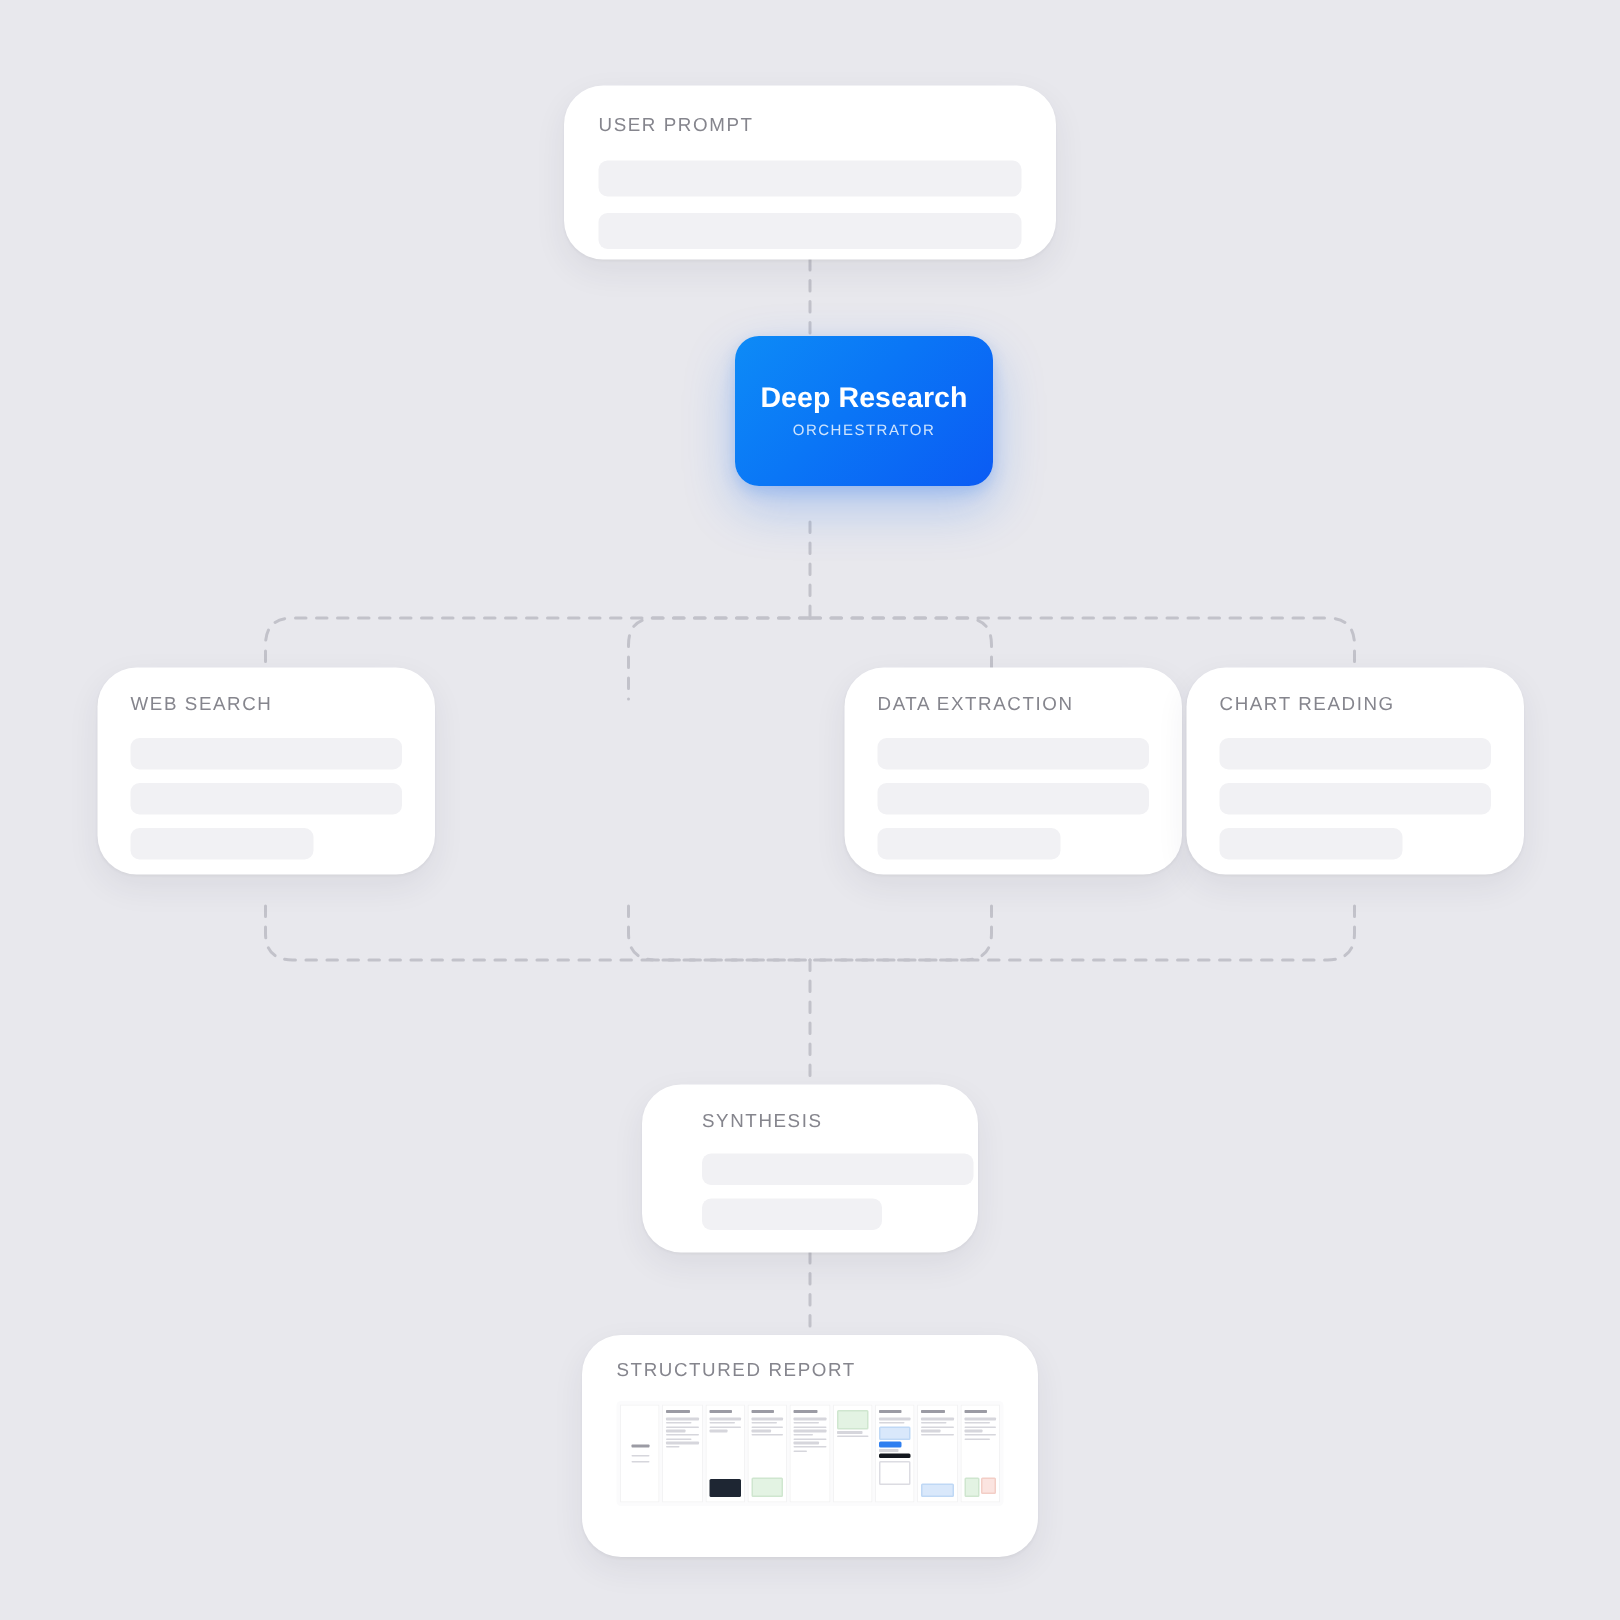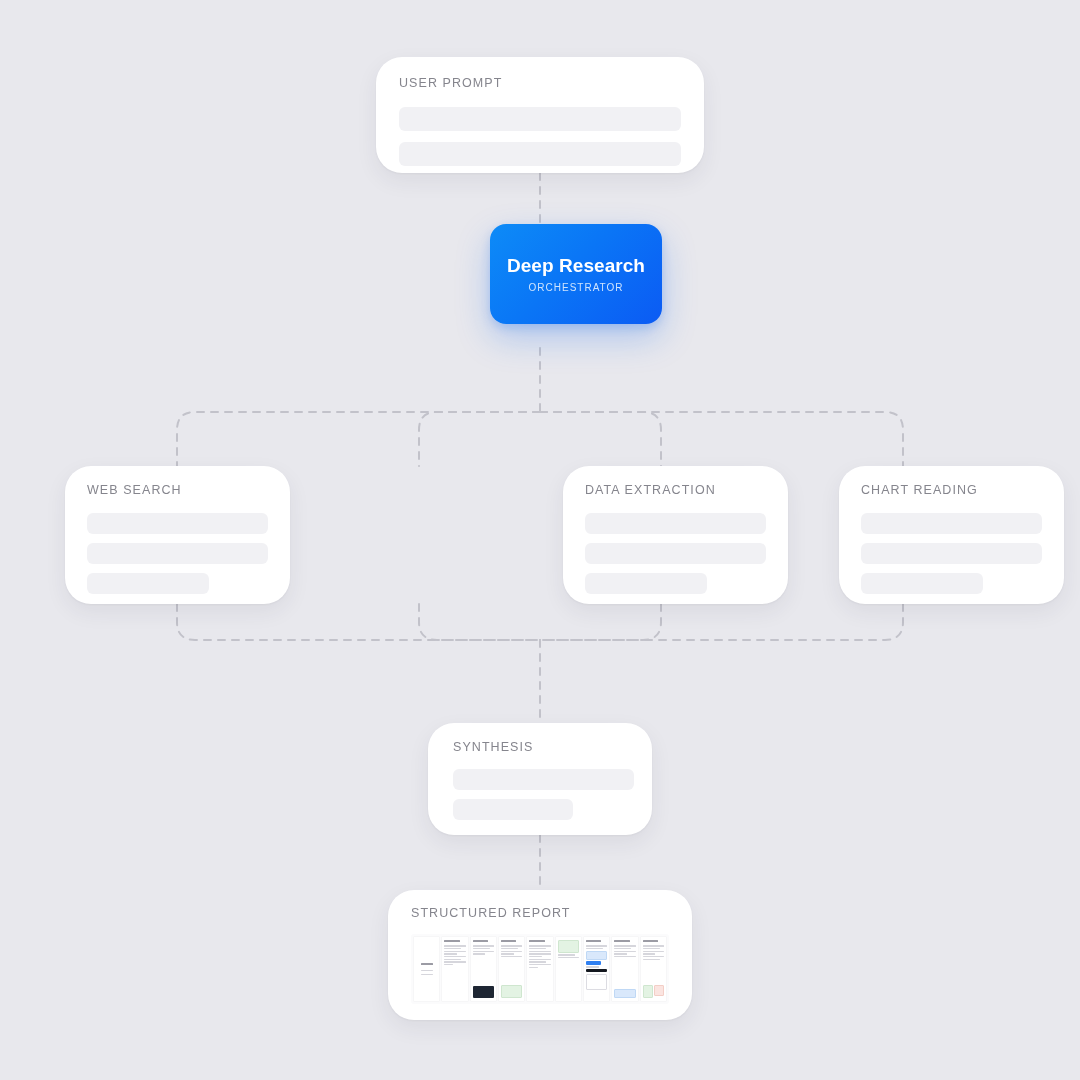--- a/index.html
+++ b/index.html
@@ -95,48 +95,48 @@
   }
   #orchestrator .sub {
     color: #cfe4fd;
     font-size: 10px;
     letter-spacing: .10em;
     text-transform: uppercase;
   }
 
   
   .agent {
-    top: 466px;
+    top: 445px;
     width: 225px;
     height: 138px;
     padding: 17px 21px 0 22px;
   }
   .agent .bars { margin-top: 16px; display: flex; flex-direction: column; gap: 9px; }
   .agent .skel.full  { width: 181px; }
   .agent .skel.short { width: 122px; }
 
   #agent-0 { left: 65px; }
   #agent-1 { left: 307px; }
   #agent-2 { left: 549px; margin-left: 14px; }
-  #agent-3 { left: 791px; margin-left: 48px; }
+  #agent-3 { left: 791px; }
 
   
   #synthesis {
     left: 428px; top: 723px;
     width: 224px; height: 112px;
-    padding: 17px 21px 0 25px;
+    padding: 17px 21px 0 40px;
   }
   #synthesis .bars { margin-top: 15px; display: flex; flex-direction: column; gap: 9px; }
   #synthesis .skel.full  { width: 181px; }
   #synthesis .skel.half  { width: 120px; }
 
   
   #report {
     left: 388px; top: 890px;
-    width: 304px; height: 130px;
+    width: 304px; height: 148px;
     padding: 16px 22px 0 23px;
   }
   #report-thumb {
     margin-top: 14px;
     width: 258px;
     height: 70px;
     background: #fbfbfc;
     border-radius: 3px;
     overflow: hidden;
     position: relative;

